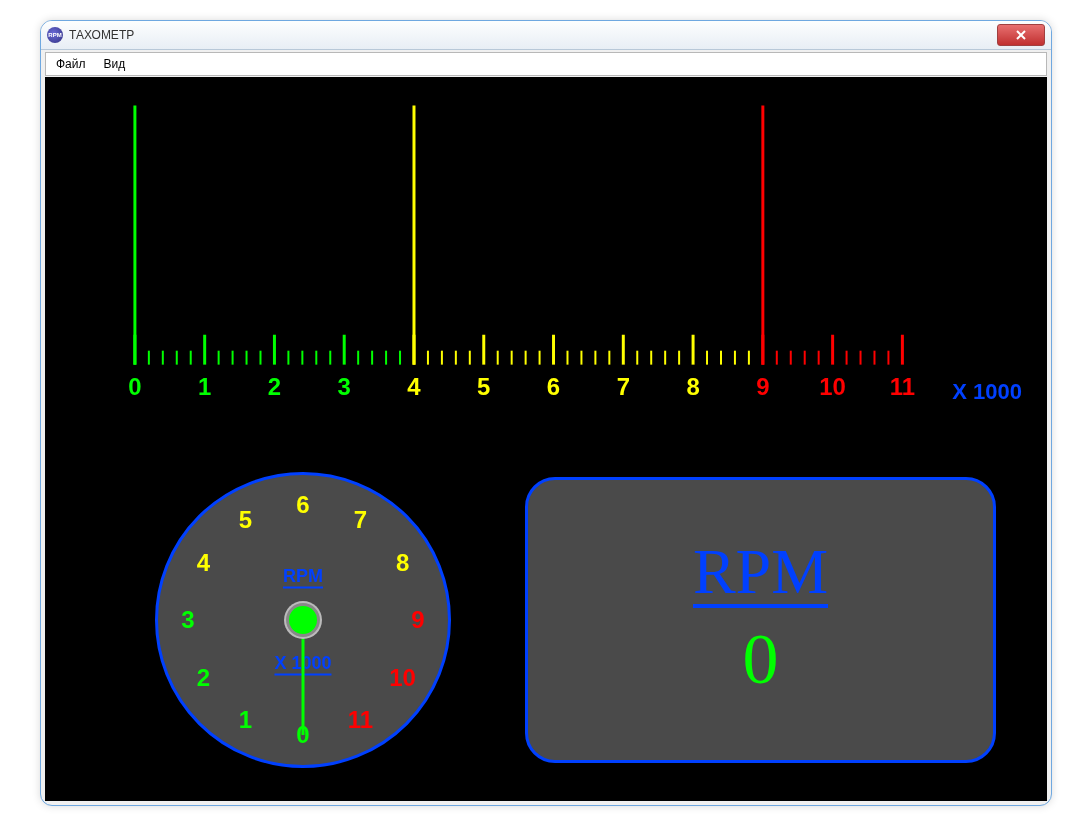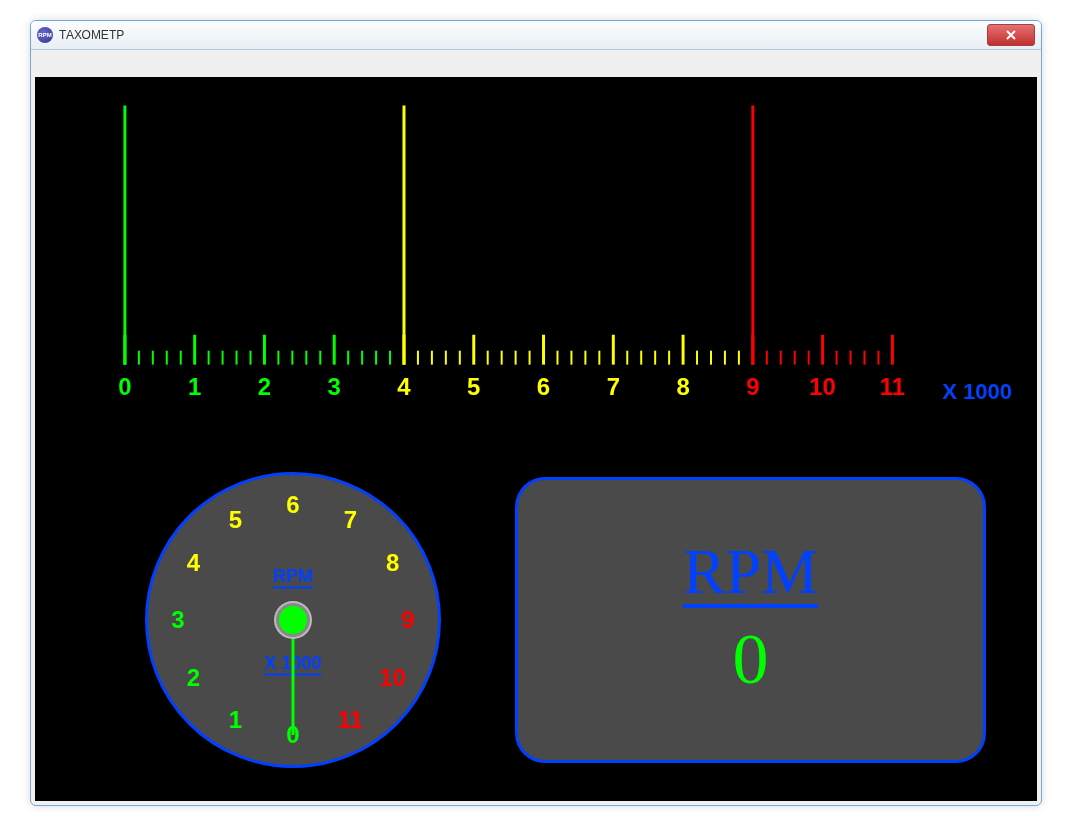--- a/index.html
+++ b/index.html
@@ -5,24 +5,24 @@
   body {
     margin: 0;
     background: #fff;
     font-family: "Segoe UI", Tahoma, sans-serif;
     width: 1070px;
     height: 824px;
     overflow: hidden;
   }
   .window {
     position: absolute;
-    left: 30px; top: 20px;
+    left: 40px; top: 20px;
     width: 1010px; height: 784px;
     border: 1px solid #6fa8e0;
-    border-radius: 6px;
+    border-radius: 12px;
     background: #f0f0f0;
     box-shadow: 0 0 8px rgba(0,0,0,0.15);
     overflow: hidden;
   }
   .titlebar {
     height: 28px;
     background: linear-gradient(#fdfefe,#e8eef5);
     border-bottom: 1px solid #b8c8d8;
     display: flex; align-items: center;
     padding: 0 6px;
@@ -157,20 +157,24 @@
     <div class="ctrlbtns">
       <div class="winbtn">
         <svg width="12" height="12">
             <line x1="2" y1="2" x2="10" y2="10"></line>
             <line x1="10" y1="2" x2="2" y2="10"></line>
           </svg>
       </div>
     </div>
   </div>
 
+  <div class="menubar">
+    <span>Файл</span>
+    <span>Вид</span>
+  </div>
 
   <div class="content">
 
     <div class="linearscale">
       <svg id="linscale-svg" width="100%" height="100%" viewBox="0 0 920 300">
           <line x1="30" x2="30" y1="0" y2="260" stroke="#00ff00" stroke-width="3"></line>
           <line x1="310" x2="310" y1="0" y2="260" stroke="#ffff00" stroke-width="3"></line>
           <line x1="660" x2="660" y1="0" y2="260" stroke="#ff0000" stroke-width="3"></line>
           <line x1="30" x2="30" y1="230" y2="260" stroke="#00ff00" stroke-width="3"></line>
           <line x1="44" x2="44" y1="246" y2="260" stroke="#00ff00" stroke-width="2"></line>

